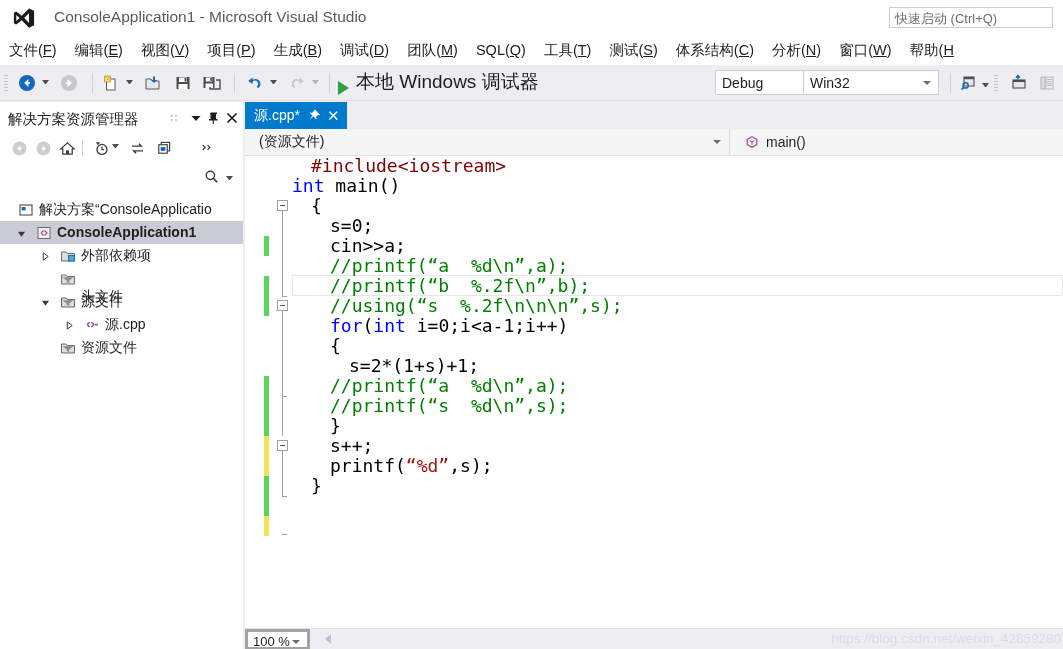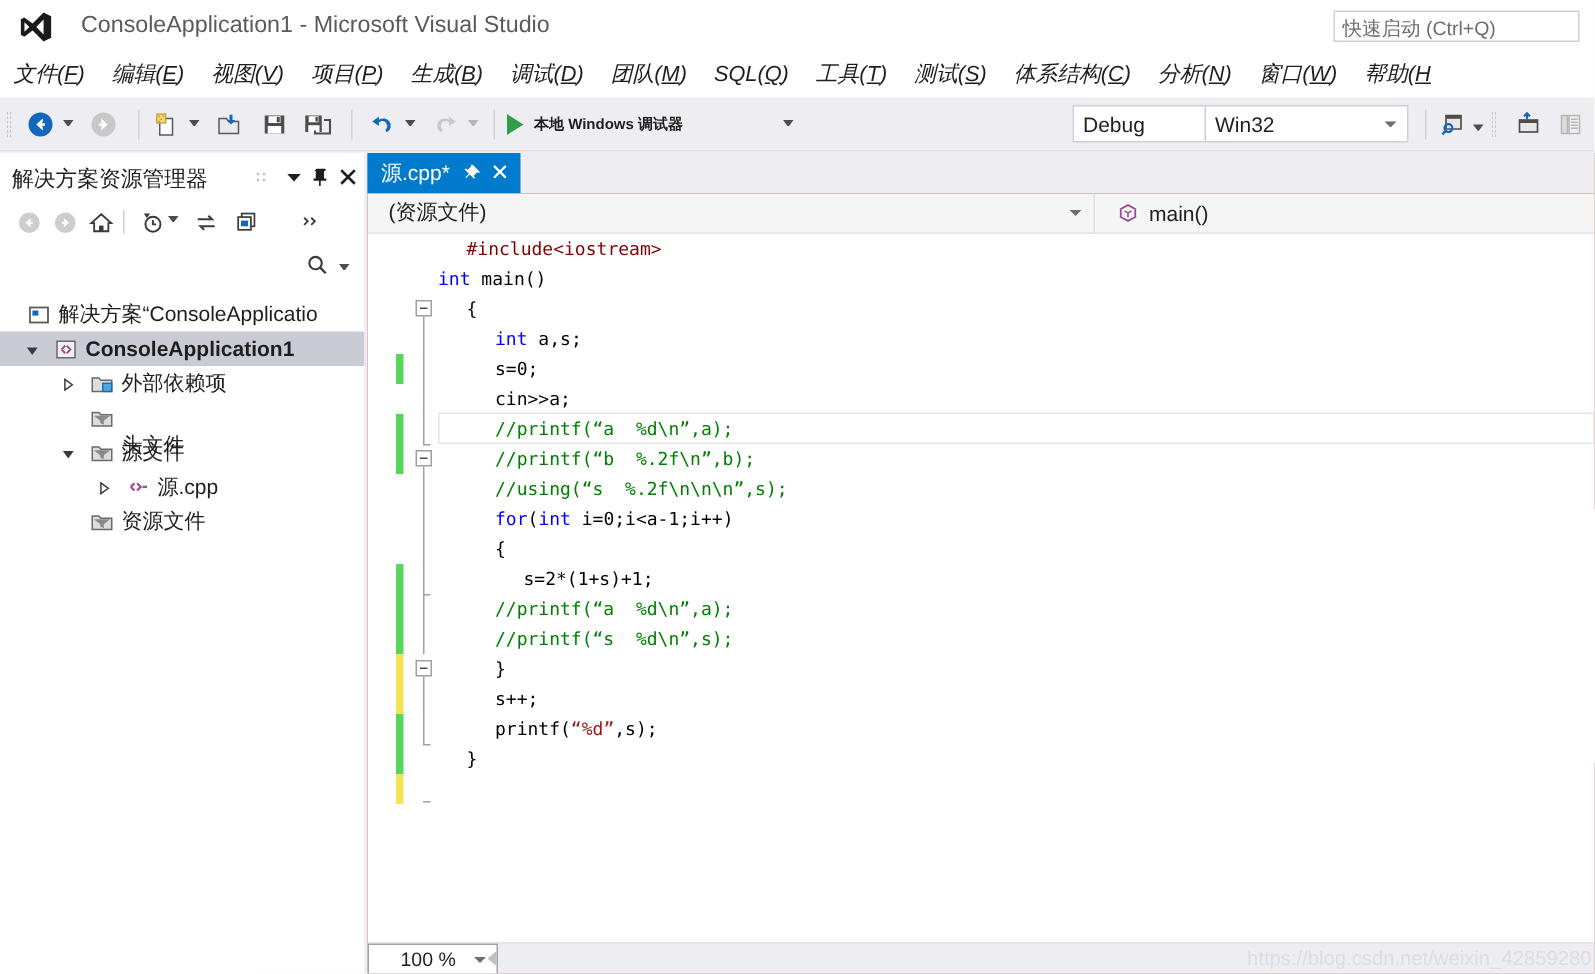--- a/index.html
+++ b/index.html
@@ -26,21 +26,21 @@
   .quicklaunch {
     position: absolute; left: 889px; top: 7px; width: 164px; height: 21px;
     background: #ffffff; border: 1px solid #cccedb;
     font-size: 13px; color: #6d6d6d; padding: 2px 5px; line-height: 17px;
     white-space: nowrap; overflow: hidden;
   }
 
   
   .menubar {
     position: absolute; left: 0; top: 36px; width: 1063px; height: 29px;
-    background: #ffffff; white-space: nowrap; overflow: hidden; font-style: italic;
+    background: #ffffff; white-space: nowrap; overflow: hidden;
   }
   .menu-item {
     display: inline-block; font-size: 14.5px; color: #1e1e1e;
     padding: 5px 9px 4px 9px; line-height: 19px; vertical-align: top;
   }
   .menu-item u { text-decoration: underline; }
 
   
   .toolbar {
     position: absolute; left: 0; top: 65px; width: 1063px; height: 36px;
@@ -74,23 +74,22 @@
     font-size: 14px; color: #1e1e1e;
     padding: 3px 6px; line-height: 18px; white-space: nowrap; overflow: hidden;
   }
   .combo .cb-arrow {
     position: absolute; right: 7px; top: 10px;
     border-left: 4px solid transparent; border-right: 4px solid transparent;
     border-top: 4px solid #6d6d6d;
   }
   .dbg-run {
     position: absolute; top: 6px; height: 24px;
-    display: flex; align-items: center; font-size: 10px; color: #1e1e1e;
+    display: flex; align-items: flex-end; font-size: 19px; color: #1e1e1e;
     white-space: nowrap;
-    font-weight: bold;
   }
   .play-tri {
     width: 0; height: 0; margin-right: 7px;
     border-top: 7px solid transparent; border-bottom: 7px solid transparent;
     border-left: 11px solid #2f9e44;
   }
 
   
   .solexp {
     position: absolute; left: 0; top: 102px; width: 243px; height: 547px;
@@ -128,21 +127,21 @@
   .tr-label { position: absolute; white-space: nowrap; }
 
   .splitter-v {
     position: absolute; left: 243px; top: 102px; width: 2px; height: 547px;
     background: #eeeef2;
   }
 
   
   .editor-wrap {
     position: absolute; left: 245px; top: 102px; width: 818px; height: 547px;
-    background: #7f1d1d;
+    background: #a3a3a3;
   }
   .tabstrip {
     position: absolute; left: 0; top: 0; width: 818px; height: 27px;
     background: #eeeef2;
   }
   .tab-active {
     position: absolute; left: 0; top: 0; height: 27px;
     background: #007acc; color: #ffffff;
     display: flex; align-items: center; padding: 0 7px 0 9px;
     font-size: 14px; white-space: nowrap;
@@ -193,39 +192,39 @@
   .fold-end {
     position: absolute; width: 5px; height: 1px; background: #a0a0a0;
   }
   .cur-line {
     position: absolute; left: 47px; width: 771px; height: 21px;
     background: #ffffff; border: 1px solid #e6e6e6;
   }
   .code-lines {
     position: absolute; left: 47px; top: 0; width: 771px;
     font-family: "DejaVu Sans Mono", monospace;
-    font-size: 12px;
+    font-size: 18px;
   }
   .cline {
     position: relative; height: 20px; line-height: 20px;
     white-space: pre; color: #000000;
   }
   .k { color: #0000ff; }
   .pp { color: #800000; }
   .cm { color: #008000; }
   .st { color: #a31515; }
 
   .statusbar {
     position: absolute; left: 0; top: 526px; width: 818px; height: 21px;
     background: #eeeef2; border-top: 1px solid #e0e0e6;
   }
   .zoom-combo {
-    position: absolute; left: 0; top: 0; width: 87px; height: 21px;
-    background: #ffffff; border: 1px solid #a3a3a3;
-    font-size: 13px; color: #1e1e1e; padding: 1px 21px; line-height: 17px;
+    position: absolute; left: 0; top: 0; width: 65px; height: 21px;
+    background: #ffffff; border: 3px solid #a3a3a3;
+    font-size: 13px; color: #1e1e1e; padding: 1px 5px; line-height: 17px;
   }
   .zoom-combo .cb-arrow { position: absolute; right: 7px; top: 8px;
     border-left: 4px solid transparent; border-right: 4px solid transparent;
     border-top: 4px solid #6d6d6d; }
   .hscroll-left {
     position: absolute; left: 80px; top: 5px;
     border-top: 5px solid transparent; border-bottom: 5px solid transparent;
     border-right: 6px solid #c0c0c8;
   }
   .watermark {
@@ -573,21 +572,20 @@
           <div class="fold-end" style="top: 140px; left: 8px;"></div>
           <div class="fold-end" style="top: 240px; left: 8px;"></div>
           <div class="fold-end" style="top: 340px; left: 8px;"></div>
           <div class="fold-end" style="top: 378px; left: 8px;"></div>
         </div>
       <div id="cur-line-el" class="cur-line" style="top: 119px;"></div>
       <div class="code-lines" id="code-lines">
           <div class="cline"><span style="display: inline-block; width: 19px;"></span><span class="pp">#include</span><span class="pp">&lt;iostream&gt;</span></div>
           <div class="cline"><span style="display: inline-block; width: 0px;"></span><span class="k">int</span><span> main()</span></div>
           <div class="cline"><span style="display: inline-block; width: 19px;"></span><span>{</span></div>
-          <div class="cline"><span style="display: inline-block; width: 38px;"></span><span class="k">int</span><span> a,s;</span></div>
           <div class="cline"><span style="display: inline-block; width: 38px;"></span><span>s=0;</span></div>
           <div class="cline"><span style="display: inline-block; width: 38px;"></span><span>cin&gt;&gt;a;</span></div>
           <div class="cline"><span style="display: inline-block; width: 38px;"></span><span class="cm">//printf(“a  %d\n”,a);</span></div>
           <div class="cline"><span style="display: inline-block; width: 38px;"></span><span class="cm">//printf(“b  %.2f\n”,b);</span></div>
           <div class="cline"><span style="display: inline-block; width: 38px;"></span><span class="cm">//using(“s  %.2f\n\n\n”,s);</span></div>
           <div class="cline"><span style="display: inline-block; width: 38px;"></span><span class="k">for</span><span>(</span><span class="k">int</span><span> i=0;i&lt;a-1;i++)</span></div>
           <div class="cline"><span style="display: inline-block; width: 38px;"></span><span>{</span></div>
           <div class="cline"><span style="display: inline-block; width: 57px;"></span><span>s=2*(1+s)+1;</span></div>
           <div class="cline"><span style="display: inline-block; width: 38px;"></span><span class="cm">//printf(“a  %d\n”,a);</span></div>
           <div class="cline"><span style="display: inline-block; width: 38px;"></span><span class="cm">//printf(“s  %d\n”,s);</span></div>

